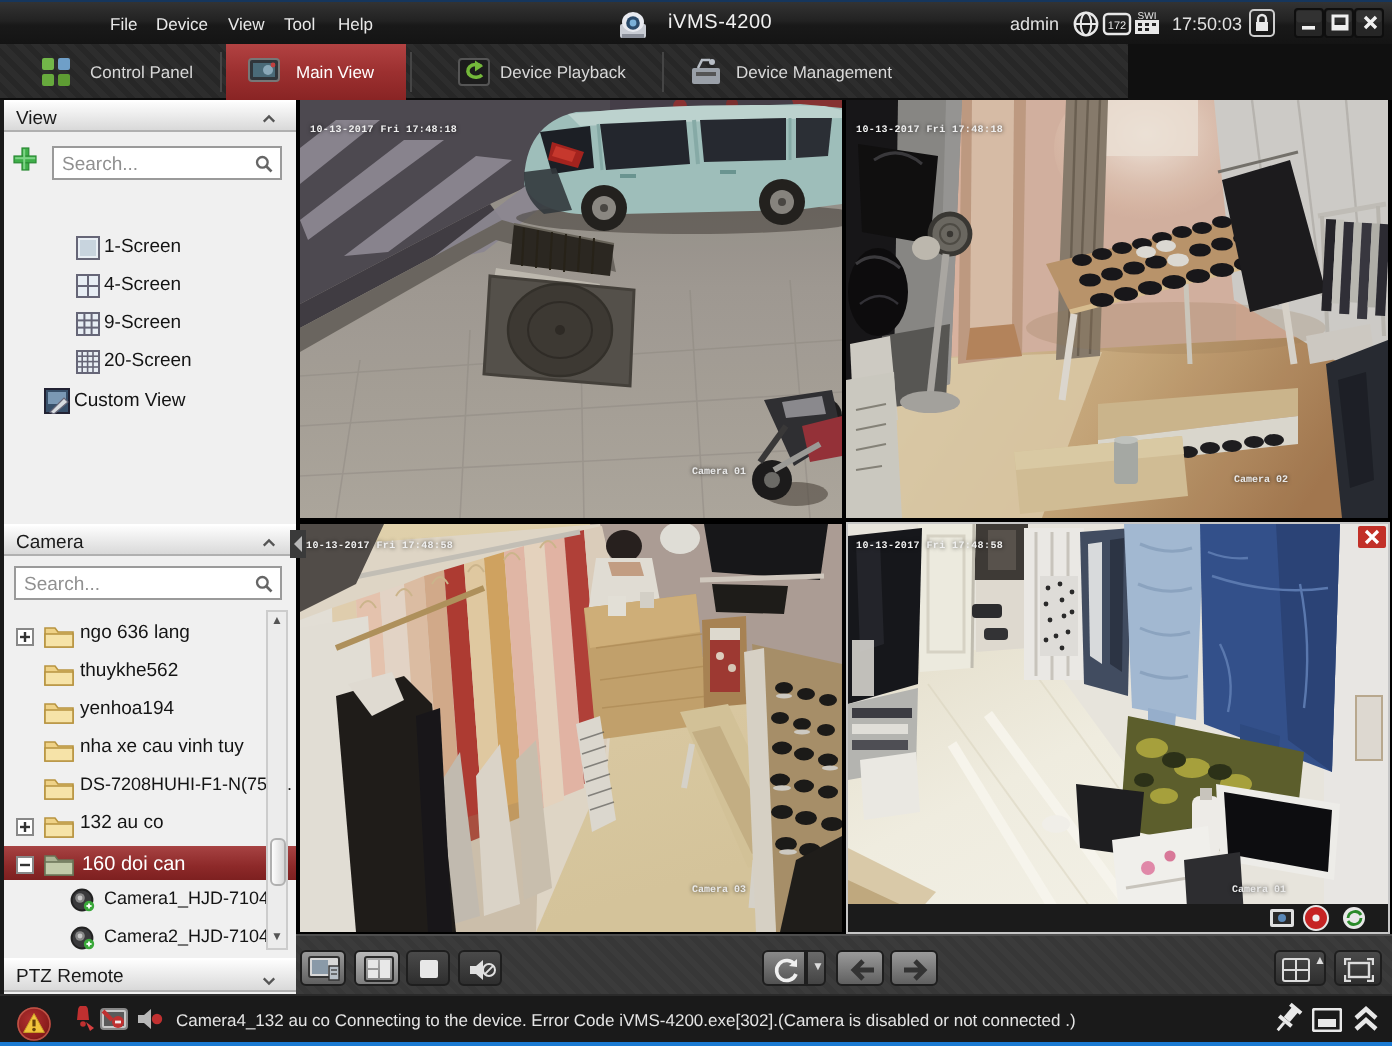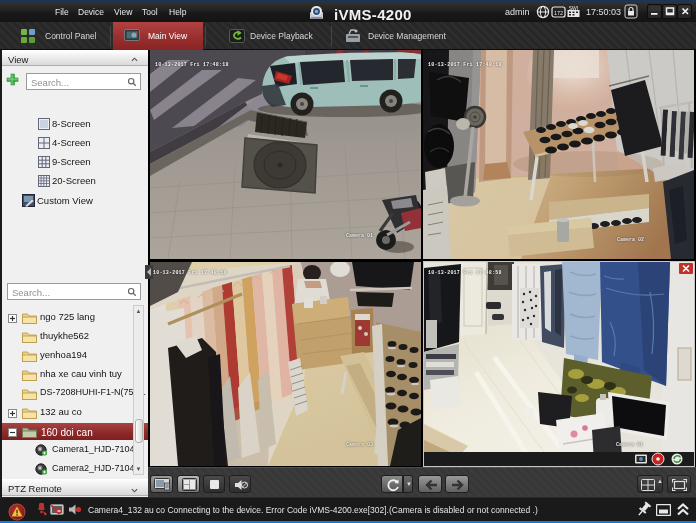--- a/index.html
+++ b/index.html
@@ -5,24 +5,24 @@
 html,body{margin:0;padding:0;width:696px;height:523px;overflow:hidden;background:#101010;
 font-family:"Liberation Sans",sans-serif;-webkit-font-smoothing:antialiased;}
 *{box-sizing:border-box;}
 .abs{position:absolute;}
 #win{position:relative;width:696px;height:523px;background:#101010;}
 
 #titlebar{left:0;top:0;width:696px;height:22px;
 background:linear-gradient(#333 0%,#222 45%,#191919 55%,#141414 100%);
 border-top:1px solid #16365c;}
 .menuitem{position:absolute;top:6px;color:#e8e8e8;font-size:8.5px;padding-left:47px;}
-#apptitle{position:absolute;top:5px;left:334px;color:#f0f0f0;font-size:15px;font-weight:bold;letter-spacing:0.3px;}
+#apptitle{position:absolute;top:5px;left:334px;color:#f0f0f0;font-size:10px;font-weight:normal;letter-spacing:0.3px;}
 .tbtext{position:absolute;top:6px;color:#e0e0e0;font-size:9px;}
 
-#tabbar{left:0;top:22px;width:696px;height:28px;
+#tabbar{left:0;top:22px;width:564px;height:28px;
 background:repeating-linear-gradient(45deg,#2d2d2d 0 3px,#272727 3px 6px);
 border-bottom:1px solid #0c0c0c;}
 .tabsep{position:absolute;top:4px;width:1px;height:20px;background:#454545;}
 .tabtext{position:absolute;top:9px;color:#d8d8d8;font-size:8.5px;white-space:nowrap;}
 #maintab{position:absolute;left:113px;top:0;width:90px;height:28px;
 background:linear-gradient(#b24242 0%,#9c3030 50%,#892424 100%);}
 
 #sidebar{left:0;top:50px;width:148px;height:447px;background:#f0f0f0;border-left:2px solid #1a1a1a;}
 .phead{position:absolute;left:0;width:146px;height:16px;
 background:linear-gradient(#fdfdfd,#d9d9d9);border-bottom:1px solid #b0b0b0;border-top:1px solid #fff;}
@@ -161,21 +161,21 @@
       <rect x="1.6" y="5.6" width="10" height="1" fill="#7ed487"></rect>
     </svg>
     <div class="sinput" style="left:24px;top:23px;width:115px">
         <span>Search...</span>
       <svg class="mag" style="right:3px" viewBox="0 0 12 12">
           <circle cx="5" cy="5" r="3.2" fill="none" stroke="#666" stroke-width="1.4"></circle>
           <line x1="7.5" y1="7.5" x2="10.5" y2="10.5" stroke="#666" stroke-width="1.6"></line>
         </svg>
     </div>
 
-    <div class="trow" style="left:50px;top:68px">8-Screen</div>
+    <div class="trow" style="left:50px;top:68px">1-Screen</div>
     <svg class="abs" style="left:36px;top:68px" width="12" height="12" viewBox="0 0 12 12">
         <rect x="0.5" y="0.5" width="11" height="11" fill="#e8eef4" stroke="#667"></rect>
         <rect x="2" y="2" width="8" height="8" fill="#c8d4de"></rect>
       </svg>
     <div class="trow" style="left:50px;top:87px">4-Screen</div>
     <svg class="abs" style="left:36px;top:87px" width="12" height="12" viewBox="0 0 12 12">
         <rect x="0.5" y="0.5" width="11" height="11" fill="#e8eef4" stroke="#667"></rect>
         <line x1="6" y1="1" x2="6" y2="11" stroke="#667"></line>
         <line x1="1" y1="6" x2="11" y2="6" stroke="#667"></line>
       </svg>
@@ -197,39 +197,45 @@
         <line x1="1" y1="5.8" x2="11" y2="5.8" stroke="#667" stroke-width="0.8"></line>
         <line x1="1" y1="8.5" x2="11" y2="8.5" stroke="#667" stroke-width="0.8"></line>
       </svg>
     <div class="trow" style="left:35px;top:145px">Custom View</div>
     <svg class="abs" style="left:20px;top:144px" width="13" height="13" viewBox="0 0 13 13">
         <rect x="0.5" y="0.5" width="12" height="12" fill="#38506a" stroke="#223"></rect>
         <rect x="2" y="2" width="9" height="6" fill="#7a98b4"></rect>
         <path d="M3 12 L10 5 L12 7 L5 13 Z" fill="#d8dce0" stroke="#667" stroke-width="0.6"></path>
       </svg>
 
+    <div class="phead" style="top:212px">
+        <span>Camera</span>
+      <svg class="chev" viewBox="0 0 8 8">
+          <path d="M1 5.5 L4 2.5 L7 5.5" fill="none" stroke="#555" stroke-width="1.3"></path>
+        </svg>
+    </div>
     <div class="sinput" style="left:5px;top:233px;width:134px">
         <span>Search...</span>
       <svg class="mag" style="right:3px" viewBox="0 0 12 12">
           <circle cx="5" cy="5" r="3.2" fill="none" stroke="#666" stroke-width="1.4"></circle>
           <line x1="7.5" y1="7.5" x2="10.5" y2="10.5" stroke="#666" stroke-width="1.6"></line>
         </svg>
     </div>
 
     <div id="ctree" class="abs" style="left:0;top:253px;width:146px;height:176px;overflow:hidden">
       <svg class="abs" style="left:6px;top:11px" width="9" height="9" viewBox="0 0 9 9">
           <rect x="0.5" y="0.5" width="8" height="8" fill="#fff" stroke="#888"></rect>
           <line x1="2" y1="4.5" x2="7" y2="4.5" stroke="#333" stroke-width="1.2"></line>
           <line x1="4.5" y1="2" x2="4.5" y2="7" stroke="#333" stroke-width="1.2"></line>
         </svg>
       <svg class="abs" style="left:20px;top:9px" width="15" height="12" viewBox="0 0 15 12">
           <path d="M0.5 2 h5 l1.5 2 h7.5 v7.5 h-14 Z" fill="#efd287" stroke="#b89440" stroke-width="0.8"></path>
           <path d="M0.5 5 h14 v6.5 h-14 Z" fill="#f6e3a8" stroke="#b89440" stroke-width="0.8"></path>
         </svg>
-      <div class="trow" style="left:38px;top:8px">ngo 725 lang</div>
+      <div class="trow" style="left:38px;top:8px">ngo 636 lang</div>
       <svg class="abs" style="left:20px;top:28px" width="15" height="12" viewBox="0 0 15 12">
           <path d="M0.5 2 h5 l1.5 2 h7.5 v7.5 h-14 Z" fill="#efd287" stroke="#b89440" stroke-width="0.8"></path>
           <path d="M0.5 5 h14 v6.5 h-14 Z" fill="#f6e3a8" stroke="#b89440" stroke-width="0.8"></path>
         </svg>
       <div class="trow" style="left:38px;top:27px">thuykhe562</div>
       <svg class="abs" style="left:20px;top:47px" width="15" height="12" viewBox="0 0 15 12">
           <path d="M0.5 2 h5 l1.5 2 h7.5 v7.5 h-14 Z" fill="#efd287" stroke="#b89440" stroke-width="0.8"></path>
           <path d="M0.5 5 h14 v6.5 h-14 Z" fill="#f6e3a8" stroke="#b89440" stroke-width="0.8"></path>
         </svg>
       <div class="trow" style="left:38px;top:46px">yenhoa194</div>

